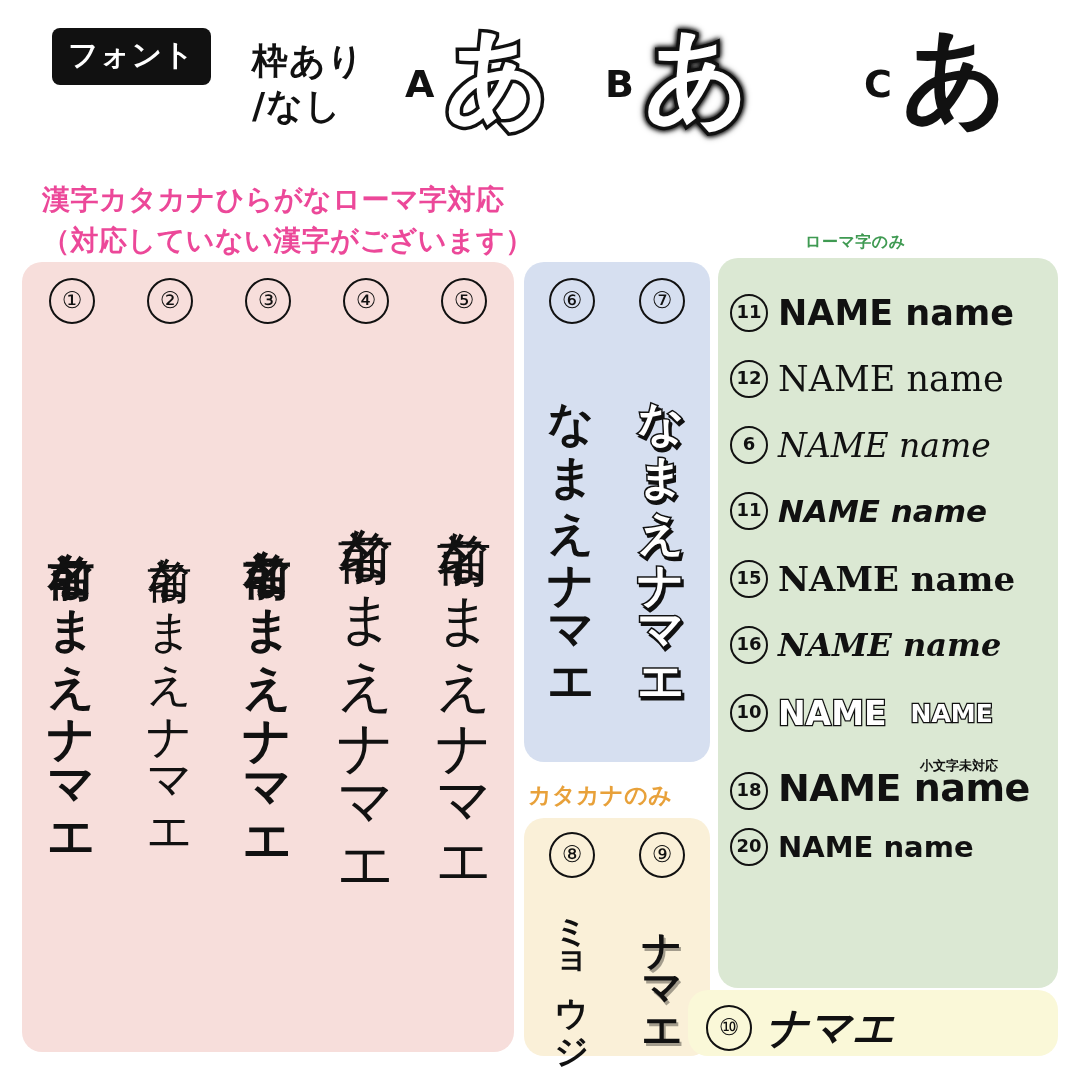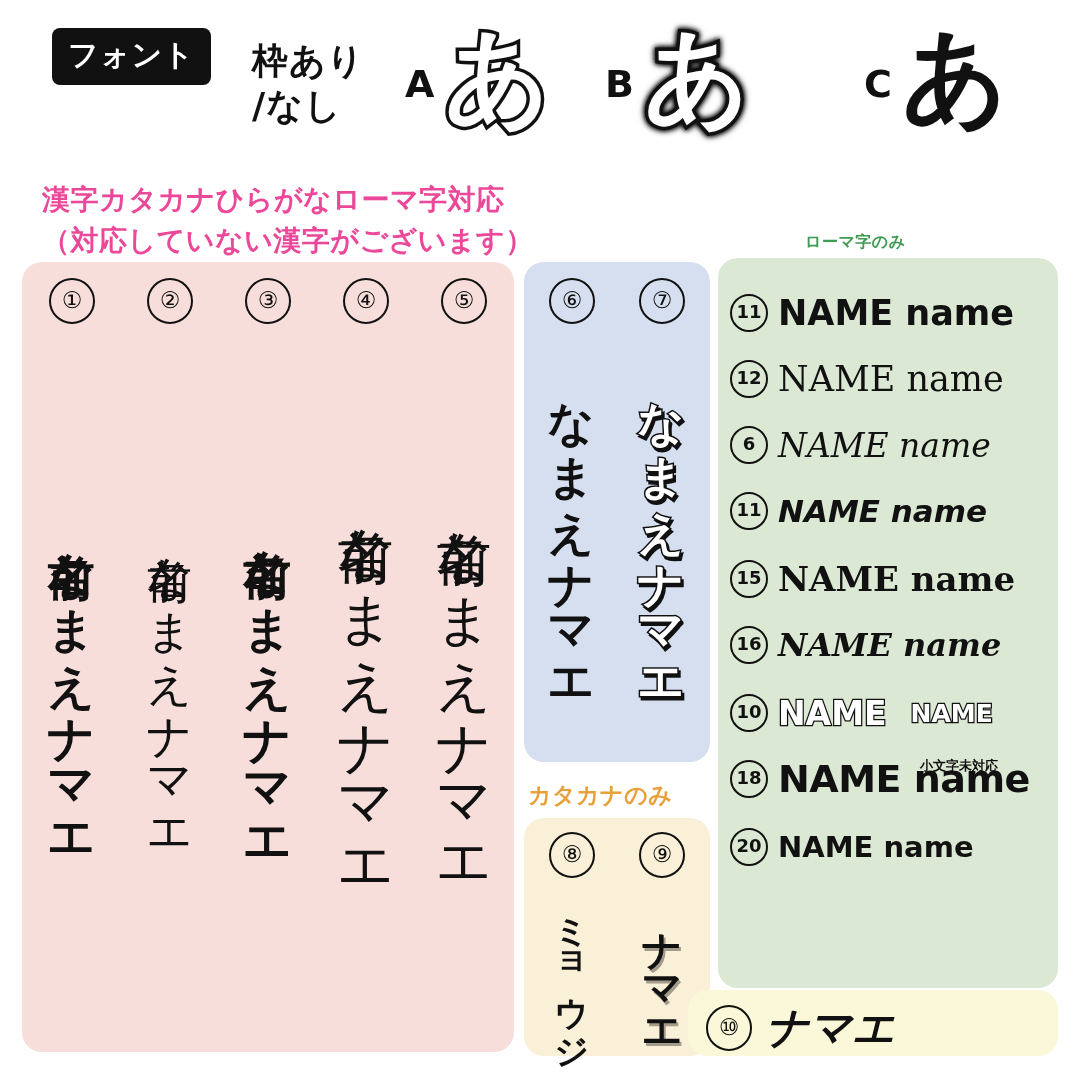--- a/index.html
+++ b/index.html
@@ -125,21 +125,21 @@
   .r12{top:348px;} .r12 .rtext{font-size:35px;font-family:"DejaVu Serif","Liberation Serif",serif;}
   .r13{top:414px;} .r13 .rtext{font-size:33px;font-style:italic;font-family:"DejaVu Serif","Liberation Serif",serif;}
   .r14{top:480px;} .r14 .rtext{font-size:31px;font-style:italic;font-weight:bold;font-family:"DejaVu Sans","Liberation Sans",sans-serif;}
   .r15{top:548px;} .r15 .rtext{font-size:34px;font-weight:bold;font-family:"DejaVu Serif","Liberation Serif",serif;}
   .r16{top:614px;} .r16 .rtext{font-size:32px;font-weight:bold;font-style:italic;font-family:"DejaVu Serif","Liberation Serif",serif;}
   .r17{top:682px;} .r17 .rtext{font-size:33px;font-weight:bold;color:#fff;-webkit-text-stroke:2.5px #111;paint-order:stroke fill;}
   .r17 .rtext2{font-size:25px;font-weight:bold;color:#fff;-webkit-text-stroke:2.5px #111;paint-order:stroke fill;margin-left:14px;}
   .note-small{
     position:absolute;left:920px;top:757px;font-size:13px;font-weight:bold;color:#111;
   }
-  .r18{top:748px;} .r18 .rtext{font-size:38px;font-weight:bold;font-family:"DejaVu Sans","Liberation Sans",sans-serif;letter-spacing:-0.5px;}
+  .r18{top:748px;align-items:flex-end;} .r18 .rtext{font-size:38px;font-weight:bold;font-family:"DejaVu Sans","Liberation Sans",sans-serif;letter-spacing:-0.5px;}
   .r19{top:816px;} .r19 .rtext{font-size:29px;font-weight:bold;font-family:"DejaVu Sans","Liberation Sans",sans-serif;}
 
   
   .row10{position:absolute;left:706px;top:1000px;display:flex;align-items:center;gap:14px;}
   .row10 .rtext{font-size:42px;font-weight:bold;font-style:italic;color:#111;}
 </style>
 </head>
 <body>
 
 <div class="page">

